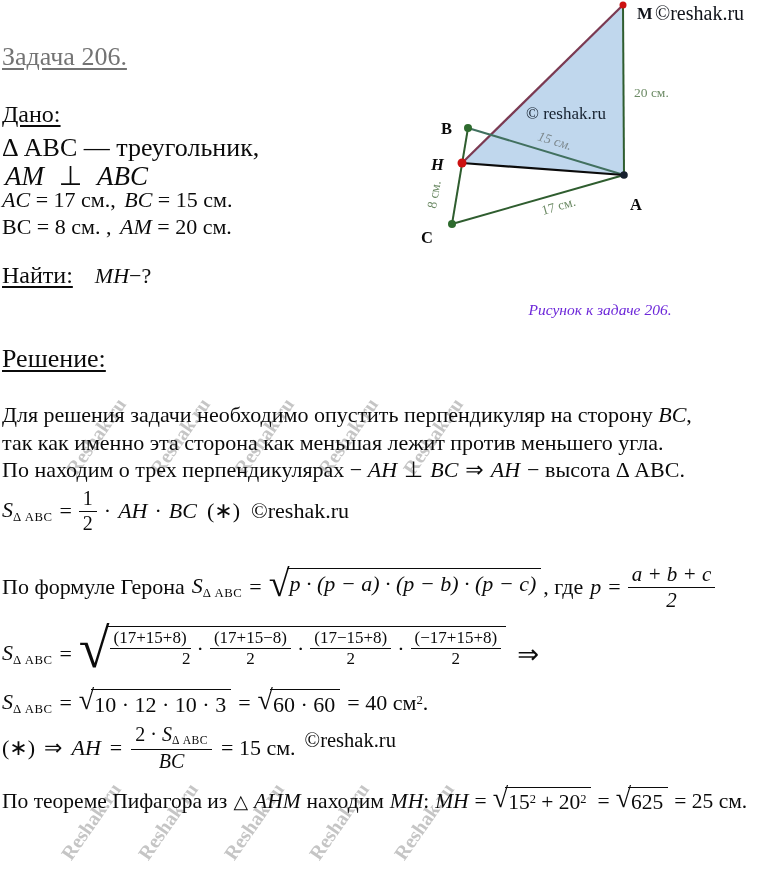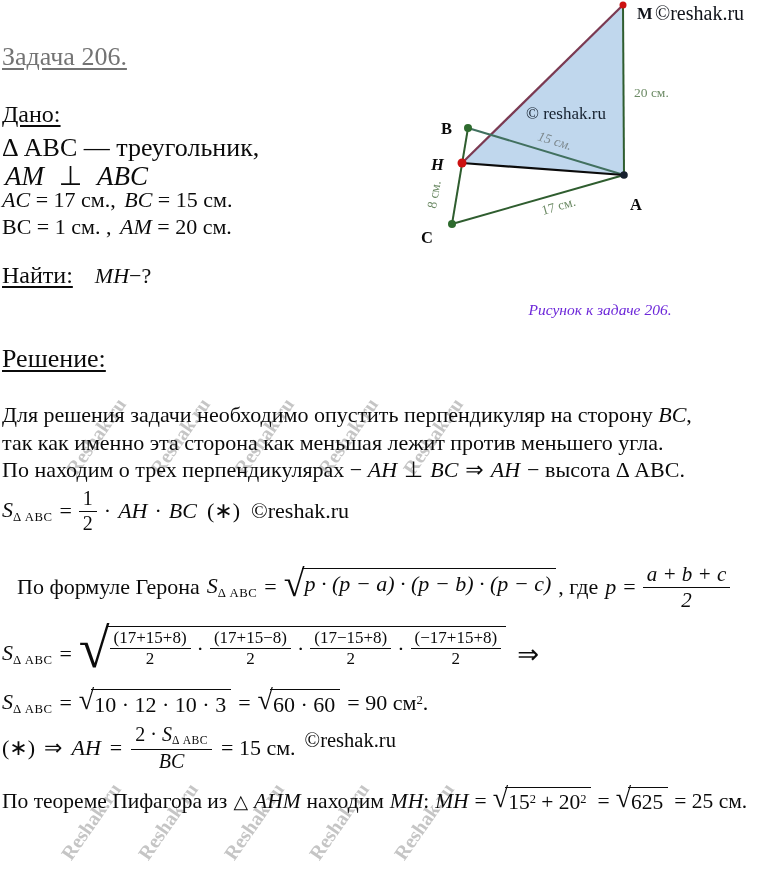--- a/index.html
+++ b/index.html
@@ -83,21 +83,21 @@
       <span style="padding:0 8px;">⊥</span>
       <span class="it">ABC</span>
     </div>
     <div class="abs" style="left:2px;top:187px;font-size:22px;">
       <span class="it">AC</span>
       <span>= 17 см.,</span>
       <span class="it" style="padding-left:3px;">BC</span>
       <span>= 15 см.</span>
     </div>
     <div class="abs" style="left:2px;top:214px;font-size:22px;">
-      <span>ВС = 1 см. ,</span>
+      <span>ВС = 8 см. ,</span>
       <span class="it" style="padding-left:3px;">AM</span>
       <span>= 20 см.</span>
     </div>
 
     <div class="abs" style="left:2px;top:262px;font-size:24px;">
       <span class="u">Найти:</span>
       <span class="it" style="margin-left:16px;font-size:22px;">MH</span><span style="font-size:22px;">−?</span>
     </div>
 
     <div class="abs u" style="left:2px;top:344px;font-size:26px;">Решение:</div>
@@ -116,21 +116,21 @@
         <span class="fd">2</span>
       </span>
       <span>·</span>
       <span class="it">AH</span>
       <span>·</span>
       <span class="it">BC</span>
       <span style="margin-left:3px;">(∗)</span>
       <span style="margin-left:4px;">©reshak.ru</span>
     </div>
 
-    <div class="row" style="left:17px;top:552px;height:70px;font-size:22px;font-family:Liberation Serif, serif;">
+    <div class="row" style="left:2px;top:552px;height:70px;font-size:22px;font-family:Liberation Serif, serif;">
       <span>По формуле Герона</span>
       <span><span class="it">S</span><span class="sub">Δ ABC</span></span>
       <span>=</span>
       <span class="sqrt">
         <span class="sgn" style="font-size:38px;">√</span>
         <span class="bod it">p · (p − a) · (p − b) · (p − c)</span>
       </span>
       <span style="margin-left:-5px;">, где</span>
       <span class="it">p</span>
       <span>=</span>
@@ -139,21 +139,21 @@
         <span class="fd">2</span>
       </span>
     </div>
 
     <div class="row" style="left:2px;top:620px;height:68px;font-size:22px;">
       <span><span class="it">S</span><span class="sub">Δ ABC</span></span>
       <span>=</span>
       <span class="sqrt">
         <span class="sgn" style="font-size:56px;">√</span>
         <span class="bod" style="display:inline-flex;align-items:center;gap:6px;padding-bottom:2px;">
-          <span class="frac" style="font-size:17px;">
+          <span class="frac" style="font-size:17px;text-align:right;">
               <span class="fn">(17+15+8)</span>
               <span class="fd">2</span>
             </span>
           <span>·</span>
           <span class="frac" style="font-size:17px;">
               <span class="fn">(17+15−8)</span>
               <span class="fd">2</span>
             </span>
           <span>·</span>
           <span class="frac" style="font-size:17px;">
@@ -175,21 +175,21 @@
       <span>=</span>
       <span class="sqrt">
         <span class="sgn" style="font-size:28px;">√</span>
         <span class="bod">10 · 12 · 10 · 3</span>
       </span>
       <span>=</span>
       <span class="sqrt">
         <span class="sgn" style="font-size:28px;">√</span>
         <span class="bod">60 · 60</span>
       </span>
-      <span><span>= 90 см</span><sup class="s">2</sup><span>.</span></span>
+      <span><span>= 40 см</span><sup class="s">2</sup><span>.</span></span>
     </div>
 
     <div class="row" style="left:2px;top:719px;height:58px;font-size:22px;gap:9px;">
       <span>(∗)</span>
       <span>⇒</span>
       <span class="it">AH</span>
       <span>=</span>
       <span class="frac" style="font-size:20px;">
         <span class="fn"><span>2 · </span><span class="it">S</span><span class="sub">Δ ABC</span></span>
         <span class="fd it">BC</span>

